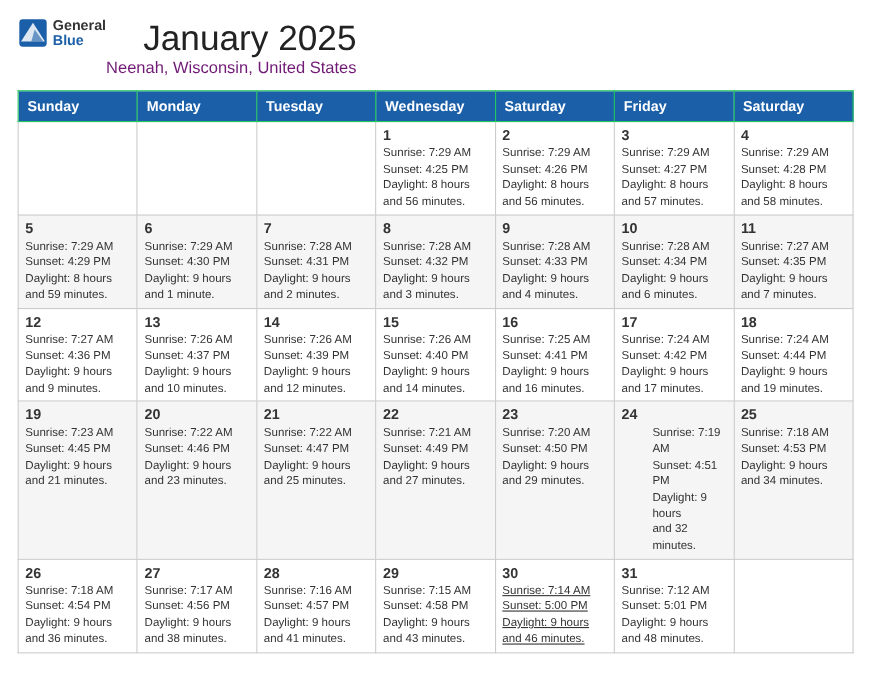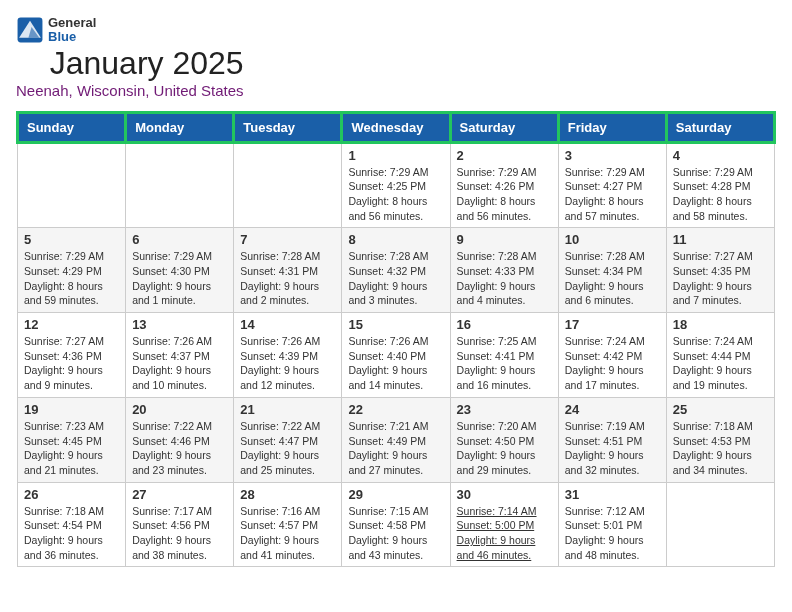--- a/index.html
+++ b/index.html
@@ -8,21 +8,20 @@
       background: #fff;
       width: 792px;
       min-height: 612px;
       padding: 16px;
     }
     .header {
       display: flex;
       justify-content: flex-start;
       align-items: flex-start;
       margin-bottom: 12px;
-      flex-direction: column;
     }
     .logo {
       display: flex;
       align-items: center;
       gap: 4px;
     }
     .logo-text {
       display: flex;
       flex-direction: column;
       font-size: 13px;
@@ -52,21 +51,21 @@
       border-collapse: collapse;
       border: 1px solid #ccc;
     }
     .calendar th {
       background: #1a5fa8;
       color: #fff;
       text-align: left;
       padding: 6px 8px;
       font-size: 13px;
       font-weight: bold;
-      border: 3px solid #22c55e;
+      border: 1px solid #22c55e;
     }
     .calendar td {
       vertical-align: top;
       border: 1px solid #ccc;
       padding: 4px 6px;
       width: 108px;
       min-height: 80px;
       font-size: 11px;
       color: #333;
     }
@@ -290,21 +289,21 @@
         </td>
         <td>
           <div class="day-number">23</div>
           <div class="day-info" style="white-space: pre-line;">Sunrise: 7:20 AM
 Sunset: 4:50 PM
 Daylight: 9 hours
 and 29 minutes.</div>
         </td>
         <td>
           <div class="day-number">24</div>
-          <div class="day-info" style="white-space: pre-line;">Sunrise: 7:19 AM
+          <div class="day-info" style="white-space: pre-line; margin-left: 28px;">Sunrise: 7:19 AM
 Sunset: 4:51 PM
 Daylight: 9 hours
 and 32 minutes.</div>
         </td>
         <td>
           <div class="day-number">25</div>
           <div class="day-info" style="white-space: pre-line;">Sunrise: 7:18 AM
 Sunset: 4:53 PM
 Daylight: 9 hours
 and 34 minutes.</div>

